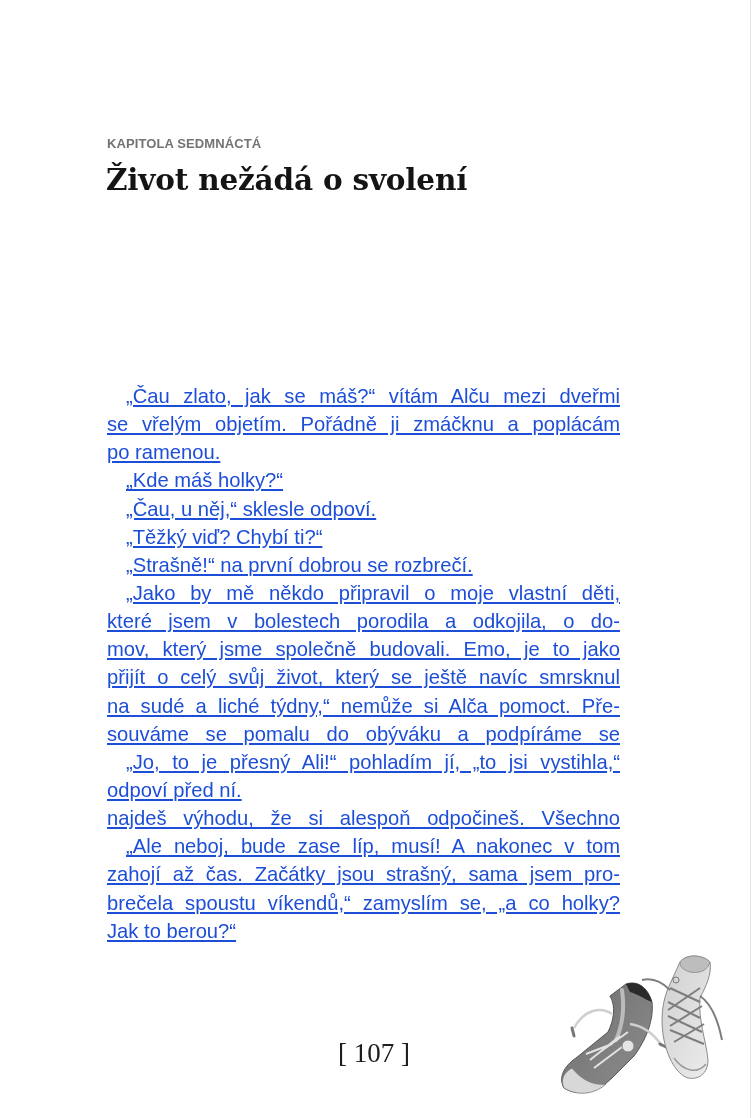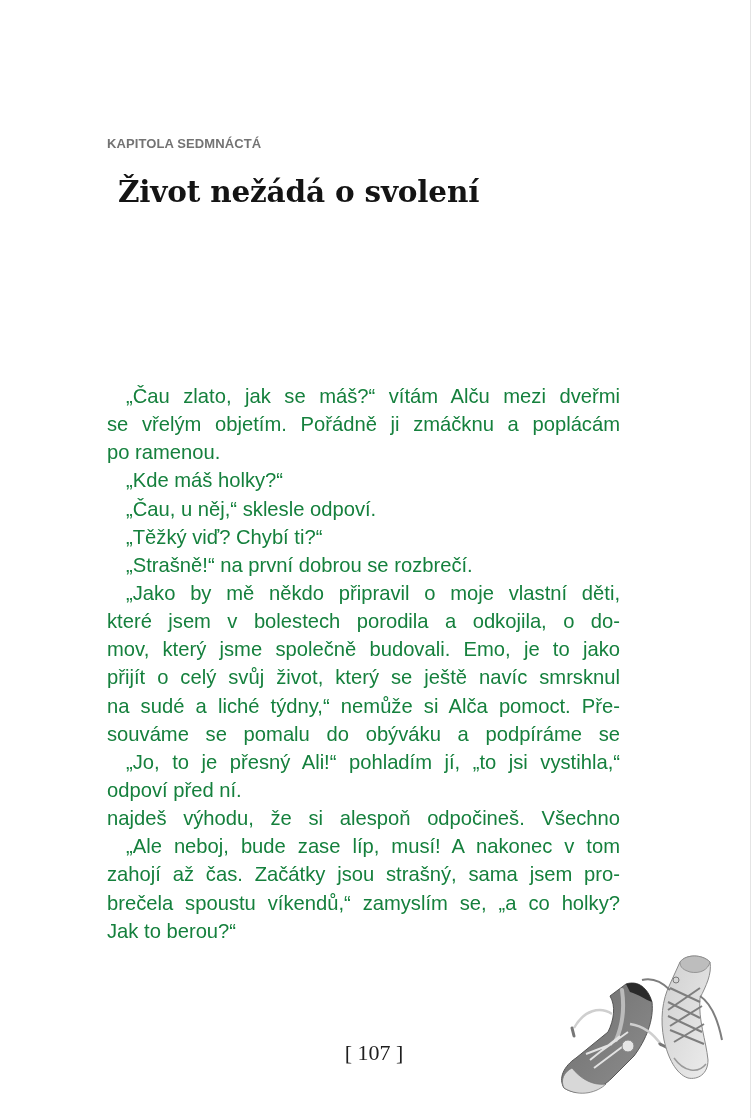--- a/index.html
+++ b/index.html
@@ -46,21 +46,22 @@
       white-space: nowrap;
       letter-spacing: -0.2px;
     }
     .body-text {
       position: absolute;
       left: 107px;
       top: 382px;
       width: 513px;
       font-family: "Liberation Sans", sans-serif;
       font-size: 20.2px;
-      color: #15803d;
+      color: #1d4ed8;
+      text-decoration: underline;
     }
     .line {
       display: block;
       height: 28.15px;
       line-height: 28.15px;
       white-space: nowrap;
       text-align: justify;
       text-align-last: justify;
       overflow: visible;
     }
@@ -70,39 +71,39 @@
     .line.last {
       text-align-last: left;
     }
     .page-number {
       position: absolute;
       left: 0;
       width: 748px;
       top: 1036px;
       text-align: center;
       font-family: "Liberation Serif", serif;
-      font-size: 22px;
+      font-size: 27px;
       color: #1e1e1e;
       line-height: 34px;
     }
     .illustration {
       position: absolute;
       left: 550px;
       top: 940px;
       width: 200px;
       height: 178px;
     }
   </style>
 </head>
 <body>
 
 <div class="page-edge"></div>
 
 <div class="chapter-label">KAPITOLA SEDMNÁCTÁ</div>
-<h1 class="chapter-title" style="margin:12px;">Život nežádá o svolení</h1>
+<h1 class="chapter-title" style="margin:0;">Život nežádá o svolení</h1>
 
 <div class="body-text" id="body-text">
     <span class="line indent">„Čau zlato, jak se máš?“ vítám Alču mezi dveřmi</span>
     <span class="line">se vřelým objetím. Pořádně ji zmáčknu a poplácám</span>
     <span class="line last">po ramenou.</span>
     <span class="line indent last">„Kde máš holky?“</span>
     <span class="line indent last">„Čau, u něj,“ sklesle odpoví.</span>
     <span class="line indent last">„Těžký viď? Chybí ti?“</span>
     <span class="line indent last">„Strašně!“ na první dobrou se rozbrečí.</span>
     <span class="line indent">„Jako by mě někdo připravil o moje vlastní děti,</span>

